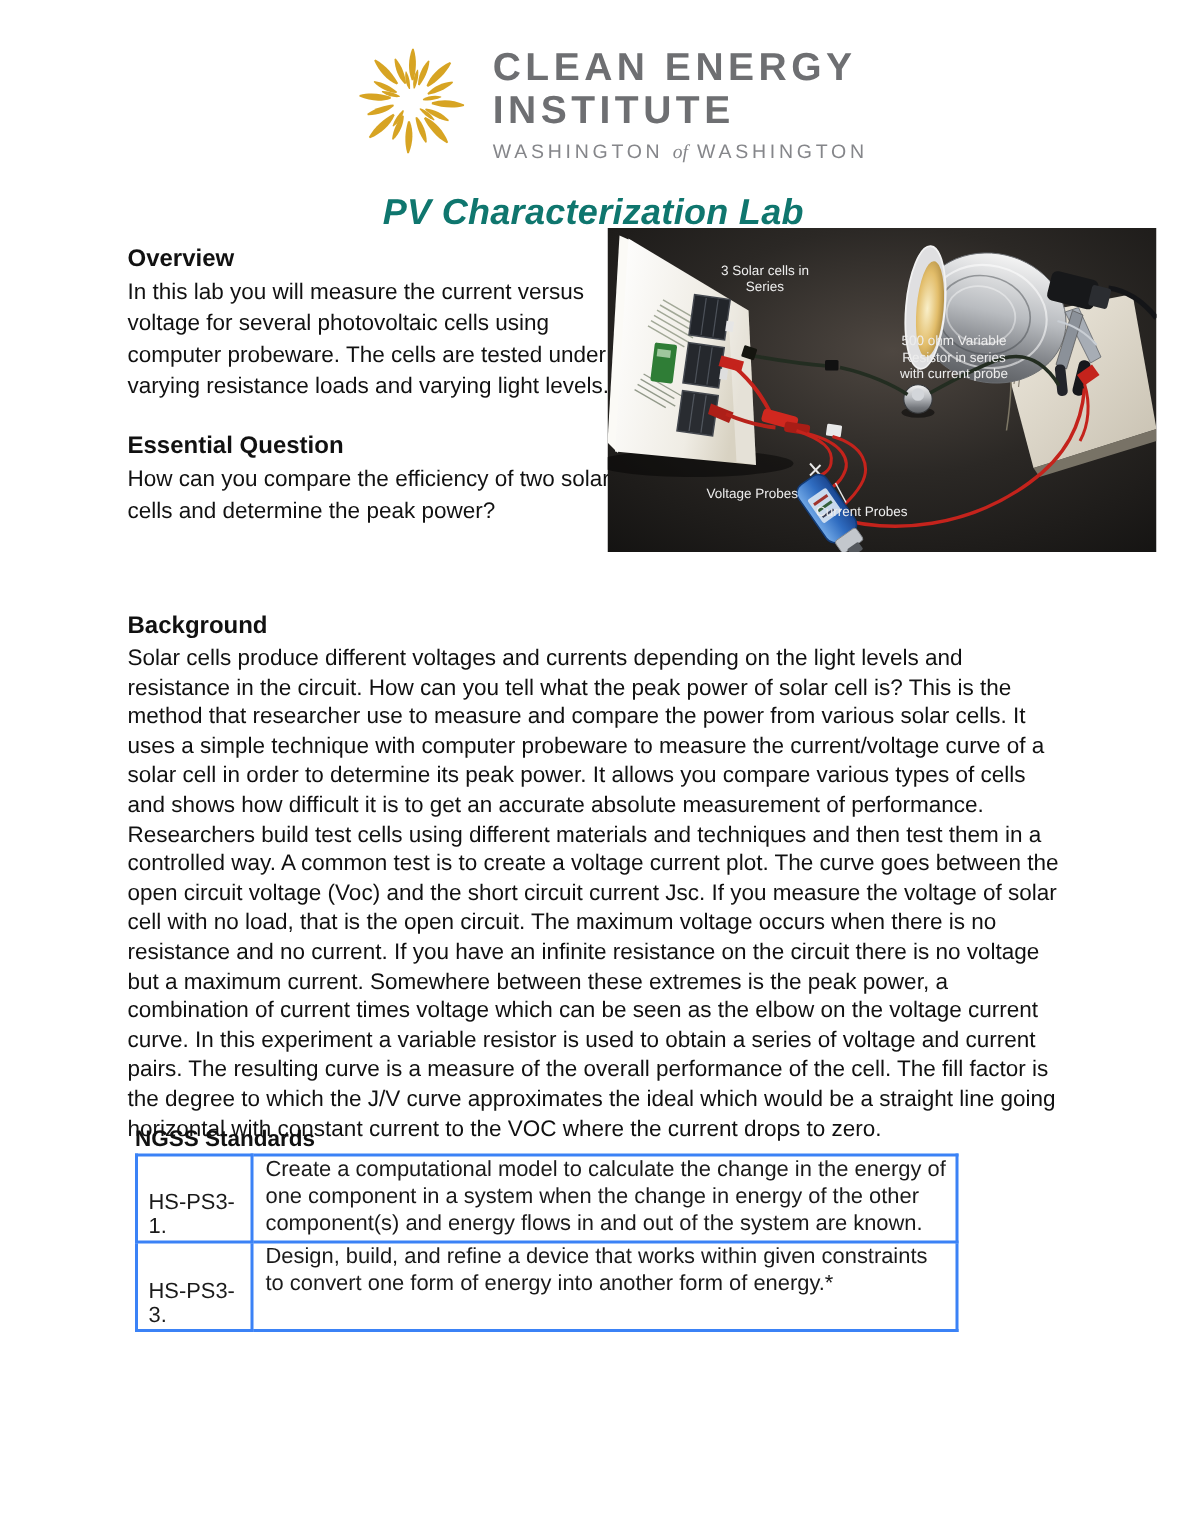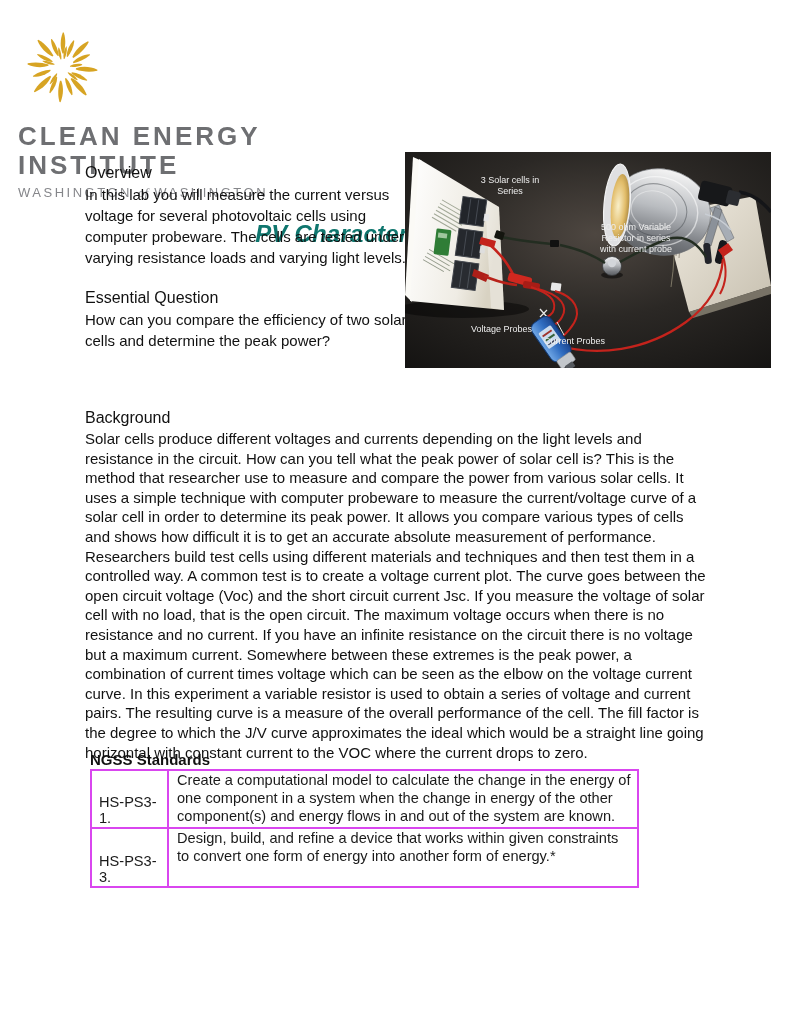--- a/index.html
+++ b/index.html
@@ -4,43 +4,43 @@
 <style>
   * { margin:0; padding:0; box-sizing:border-box; }
   html,body { background:#ffffff; }
   .page {
     position:relative; width:791px; height:1024px; margin:0 auto;
     background:#ffffff; overflow:hidden;
     font-family:"Liberation Sans", sans-serif; color:#1a1a1a;
   }
   
   .header { position:absolute; top:26px; left:0; right:0; text-align:center; }
-  .brand-row { display:flex; justify-content:center; align-items:flex-start; gap:10px; margin-left:18px;flex-direction:column; }
+  .brand-row { display:flex; justify-content:center; align-items:flex-start; gap:10px; margin-left:18px; }
   .sunburst { flex:0 0 auto; margin-top:0; }
   .brand-text { text-align:left; padding-top:4px; }
   .brand-line { font-size:26px; font-weight:600; letter-spacing:3px; color:#6e6f72; line-height:29px; }
   .university { margin-top:5px; font-size:13px; letter-spacing:2.5px; color:#85868a; font-weight:500; }
   .university .of { font-family:"Liberation Serif", serif; font-style:italic; letter-spacing:0; text-transform:lowercase; }
   .doc-title { margin-top:19px; font-size:24px; font-weight:bold; font-style:italic; color:#0f766e; letter-spacing:0.2px; }
   
   .left-col { position:absolute; left:85px; top:164px; width:322px; }
-  .sec-heading { font-size:16px; font-weight:normal; color:#111; margin-bottom:2px; }
+  .sec-heading { font-size:16px; font-weight:bold; color:#111; margin-bottom:2px; }
   .sec-body { font-size:15px; line-height:21px; color:#111; }
   .eq-block { margin-top:21px; }
   
   .photo { position:absolute; left:405px; top:152px; width:366px; height:216px; }
   .photo svg { display:block; width:100%; height:100%; }
   
   .bg-section { position:absolute; left:85px; top:409px; width:624px; }
   .bg-section .sec-body { line-height:19.6px; }
   
   .ngss { position:absolute; left:90px; top:751px; width:550px; }
   .ngss-heading { font-size:15px; font-weight:600; color:#111; margin-bottom:1px; }
   table.ngss-table { border-collapse:collapse; width:549px; }
-  .ngss-table td { border:2px solid #d946ef; font-size:14.6px; }
+  .ngss-table td { border:2px solid #3b82f6; font-size:14.6px; }
   .ngss-table td.code { width:77px; vertical-align:bottom; padding:0 2px 1px 7px; }
   .ngss-table td.desc { vertical-align:top; padding:1px 6px 2px 8px; line-height:17.8px; }
   .ngss-table tr.r1 td { height:55px; }
   .ngss-table tr.r2 td { height:59px;border-radius:26px; }
   
   .footer { position:absolute; top:934px; left:0; right:0; text-align:center;
     font-family:"Liberation Serif", serif; font-size:16.5px; color:#c05a23; }
   
   .ph-label { font-family:"Liberation Sans", sans-serif; fill:#ededed; font-size:9px; }
 </style>

